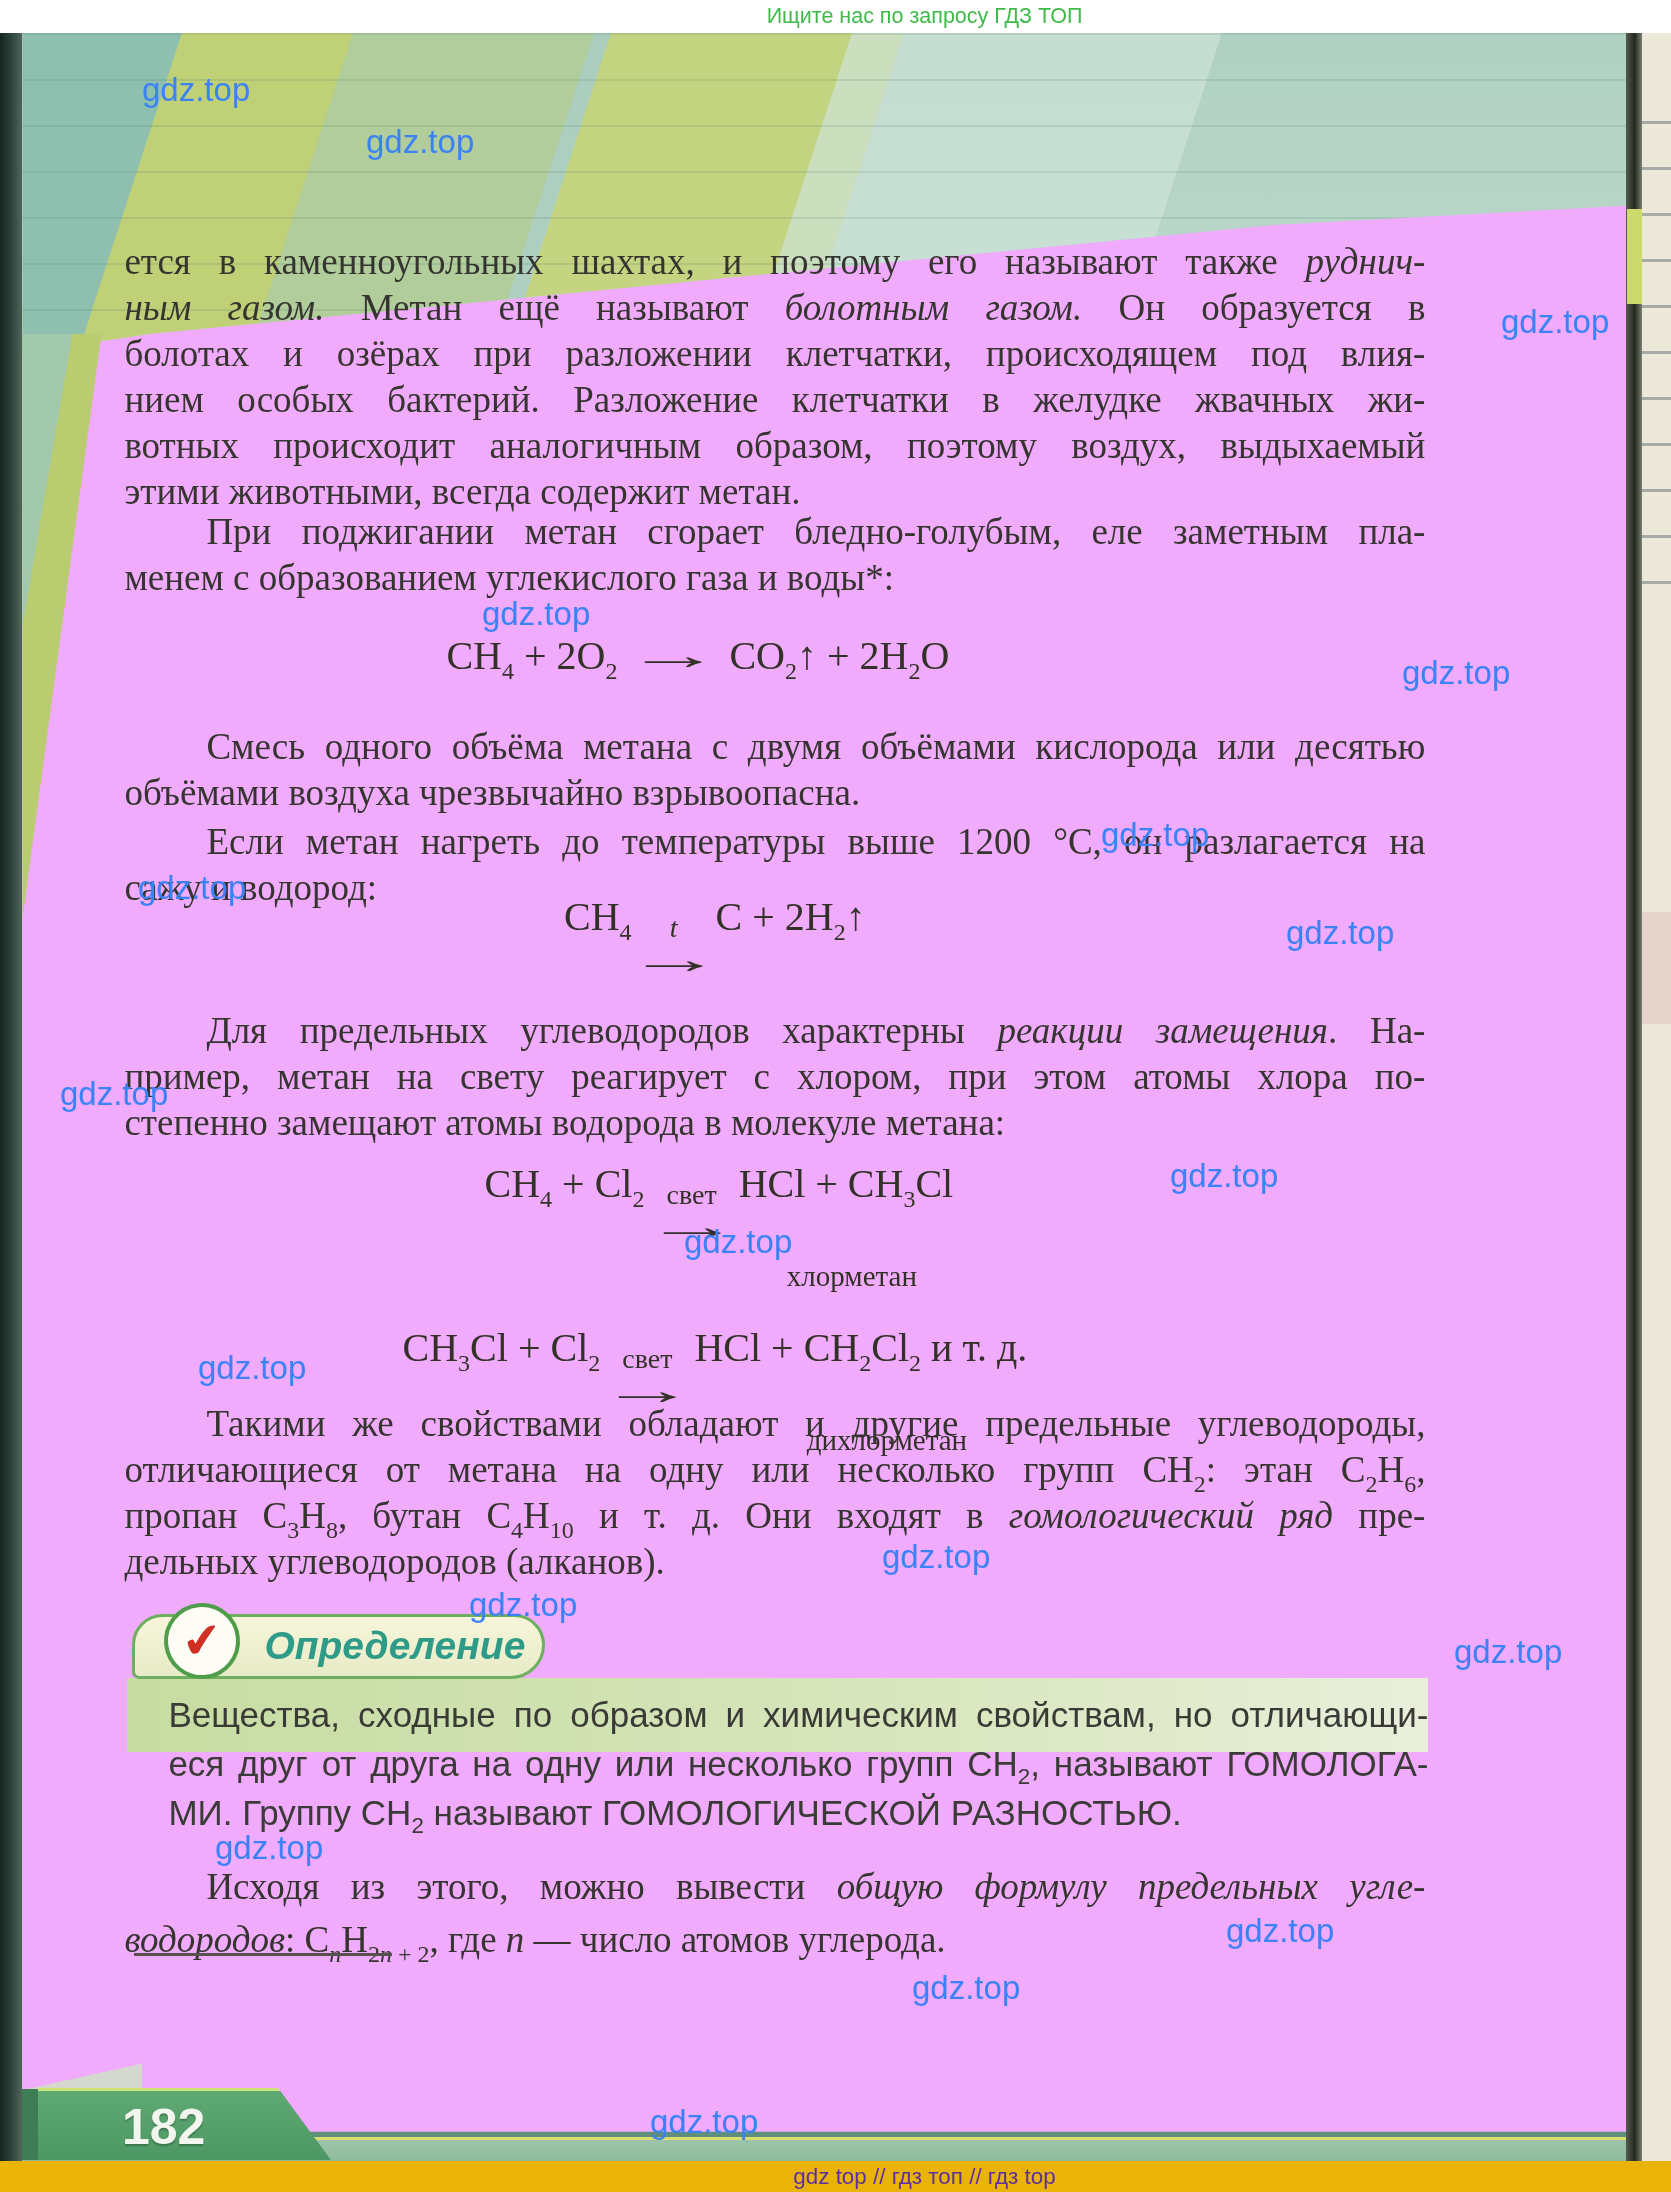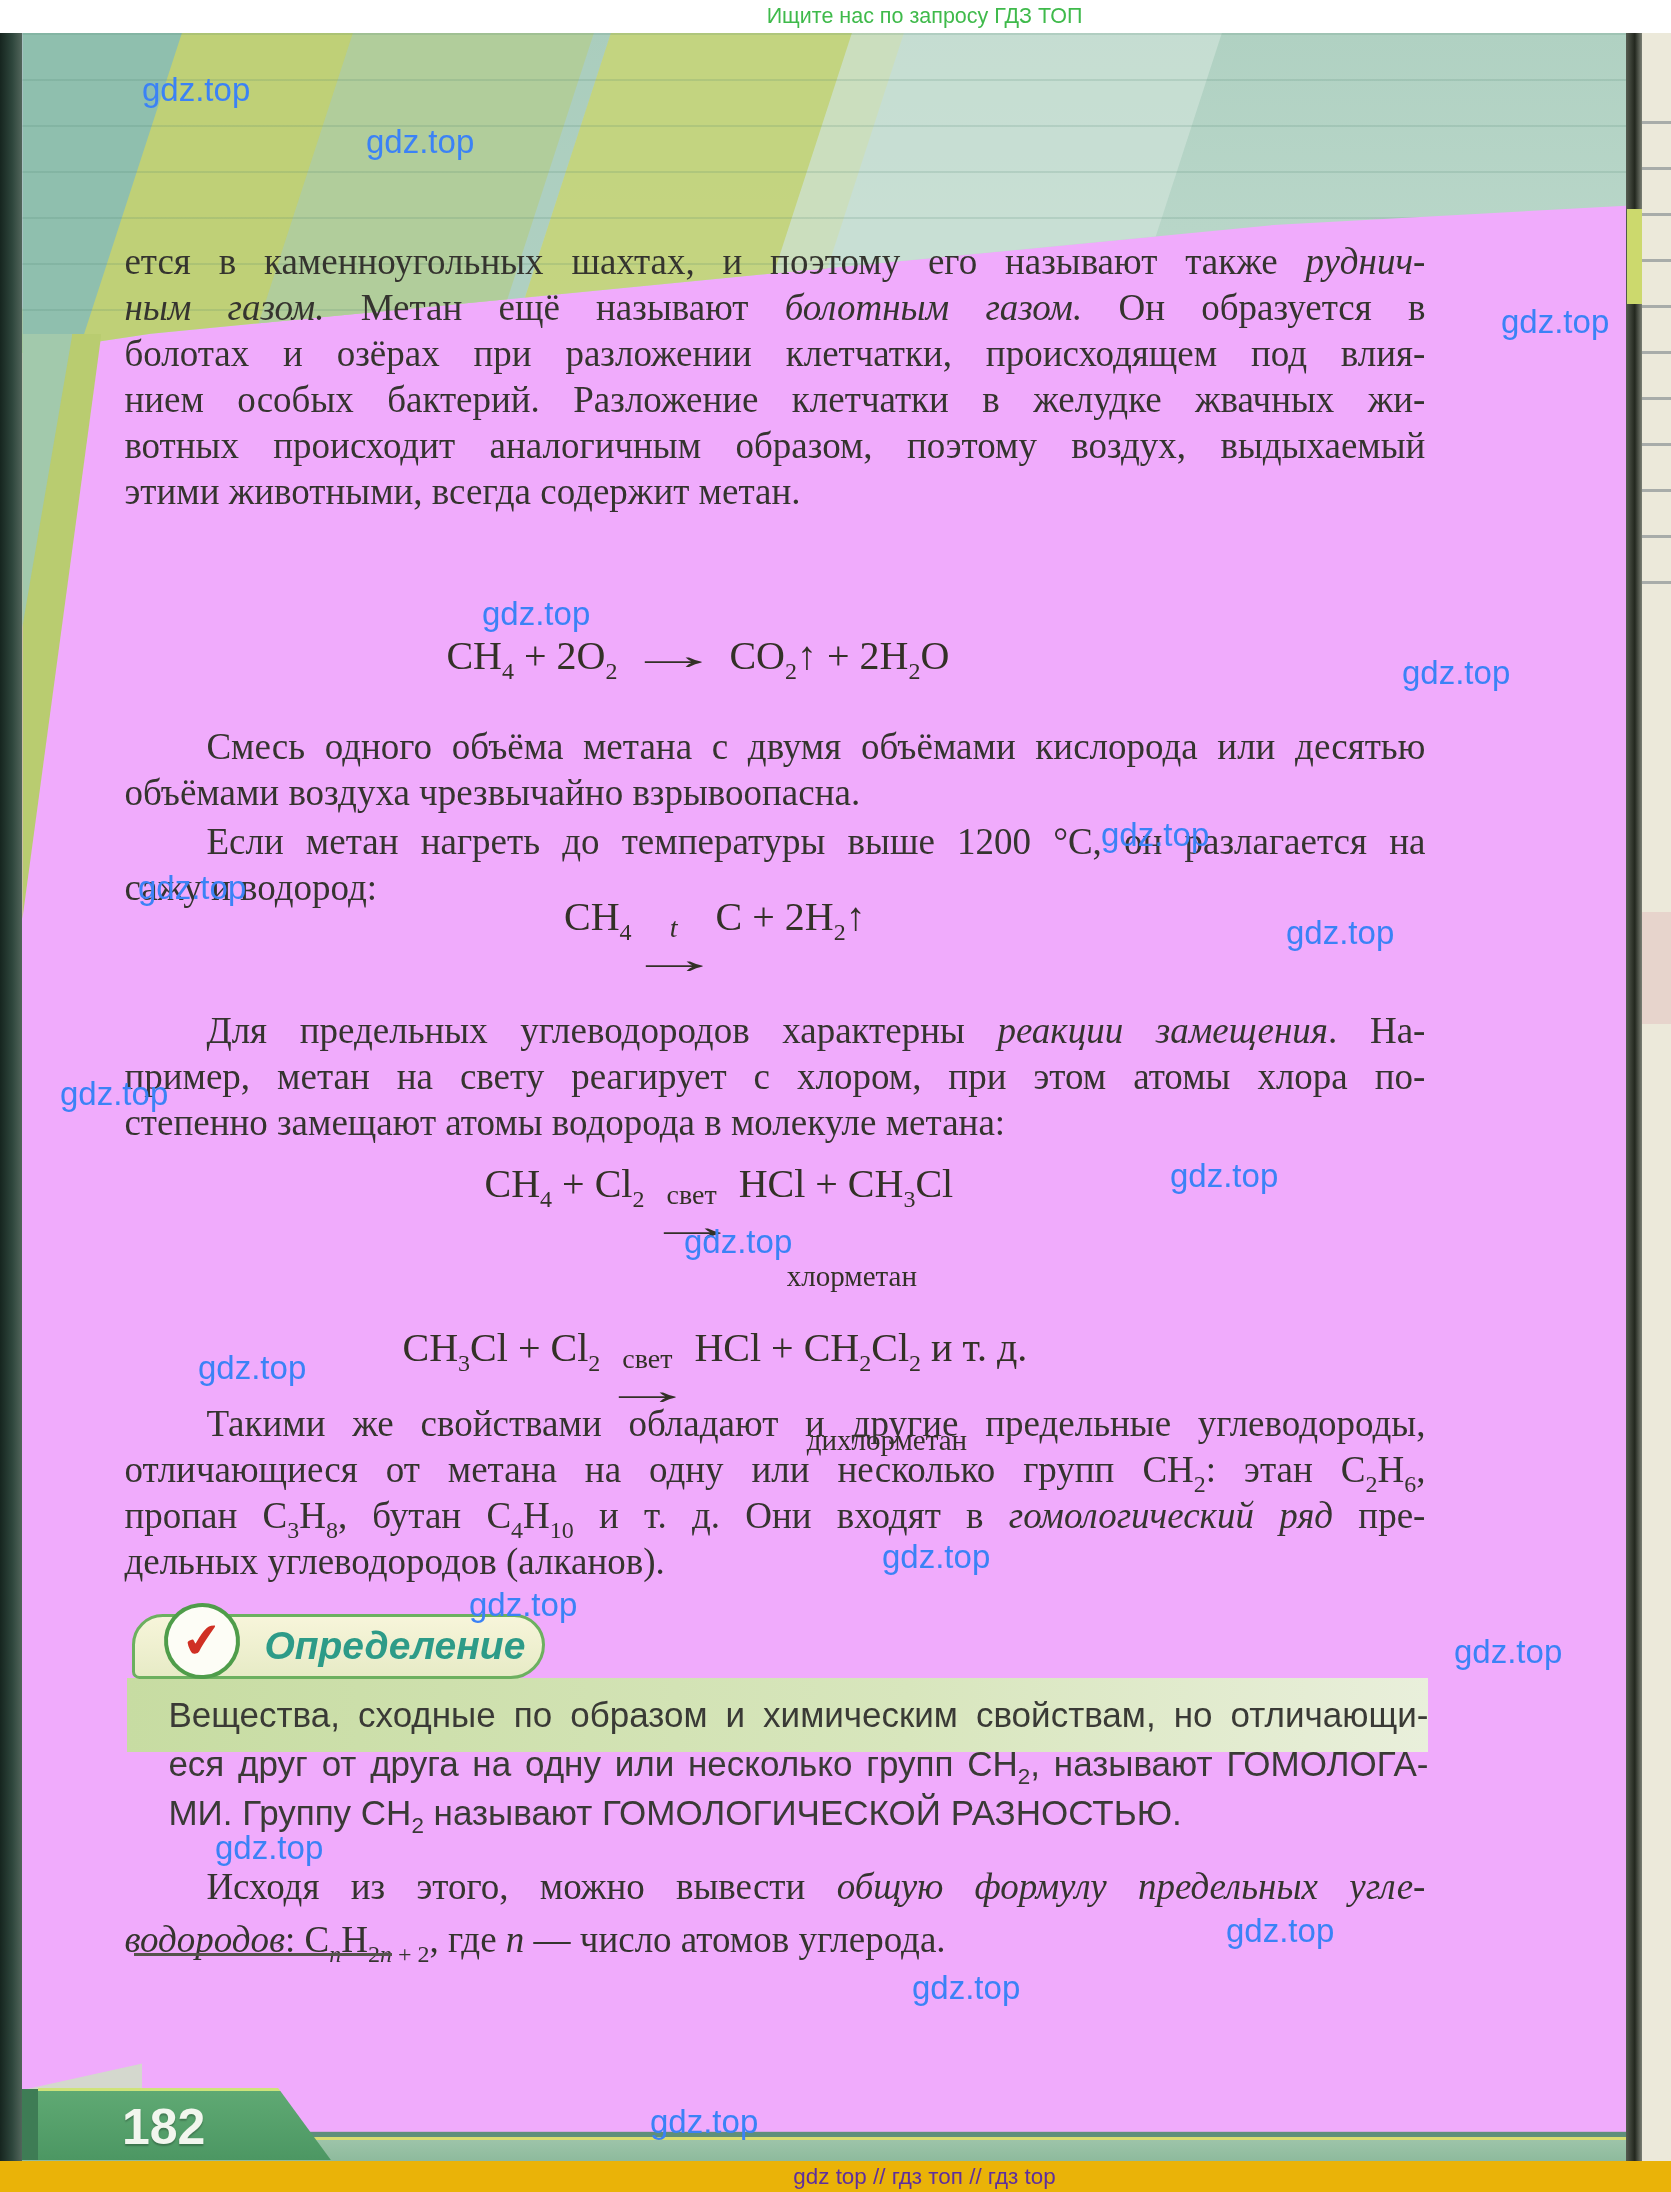--- a/index.html
+++ b/index.html
@@ -133,20 +133,24 @@
   <div class="sliver-olive"></div>
   <div class="sliver-teal"></div>
 
   <div class="col" style="top:206px">
       <div class="tline">ется в каменноугольных шахтах, и поэтому его называют также <i>руднич-</i></div>
       <div class="tline"><i>ным газом.</i> Метан ещё называют <i>болотным газом.</i> Он образуется в</div>
       <div class="tline">болотах и озёрах при разложении клетчатки, происходящем под влия-</div>
       <div class="tline">нием особых бактерий. Разложение клетчатки в желудке жвачных жи-</div>
       <div class="tline">вотных происходит аналогичным образом, поэтому воздух, выдыхаемый</div>
       <div class="tline last">этими животными, всегда содержит метан.</div>
+    </div>
+  <div class="col ind" style="top:476px">
+      <div class="tline">При поджигании метан сгорает бледно-голубым, еле заметным пла-</div>
+      <div class="tline last">менем с образованием углекислого газа и воды*:</div>
     </div>
 
   <div class="eq" style="top:599px;margin-left:-77px">CH<sub>4</sub> + 2O<sub>2</sub> <span class="lng">→</span> CO<sub>2</sub>↑ + 2H<sub>2</sub>O</div>
 
   <div class="col ind" style="top:691px">
       <div class="tline">Смесь одного объёма метана с двумя объёмами кислорода или десятью</div>
       <div class="tline last">объёмами воздуха чрезвычайно взрывоопасна.</div>
     </div>
   <div class="col ind" style="top:786px">
       <div class="tline">Если метан нагреть до температуры выше 1200 °C, он разлагается на</div>

